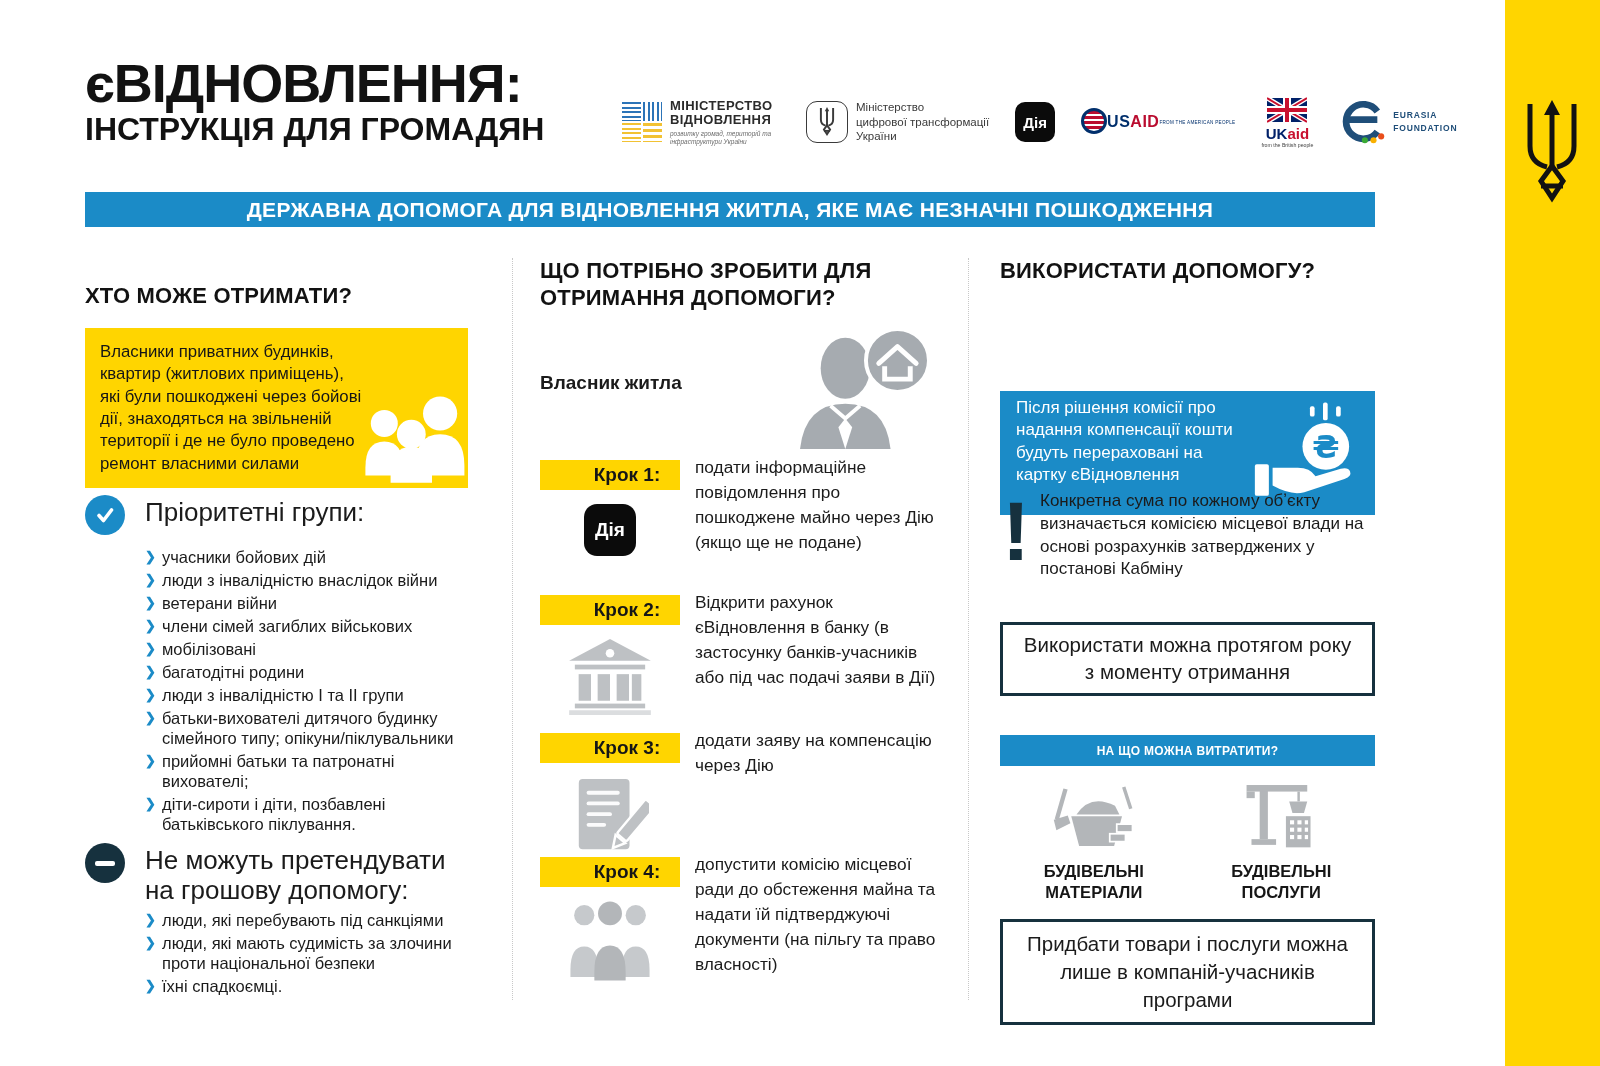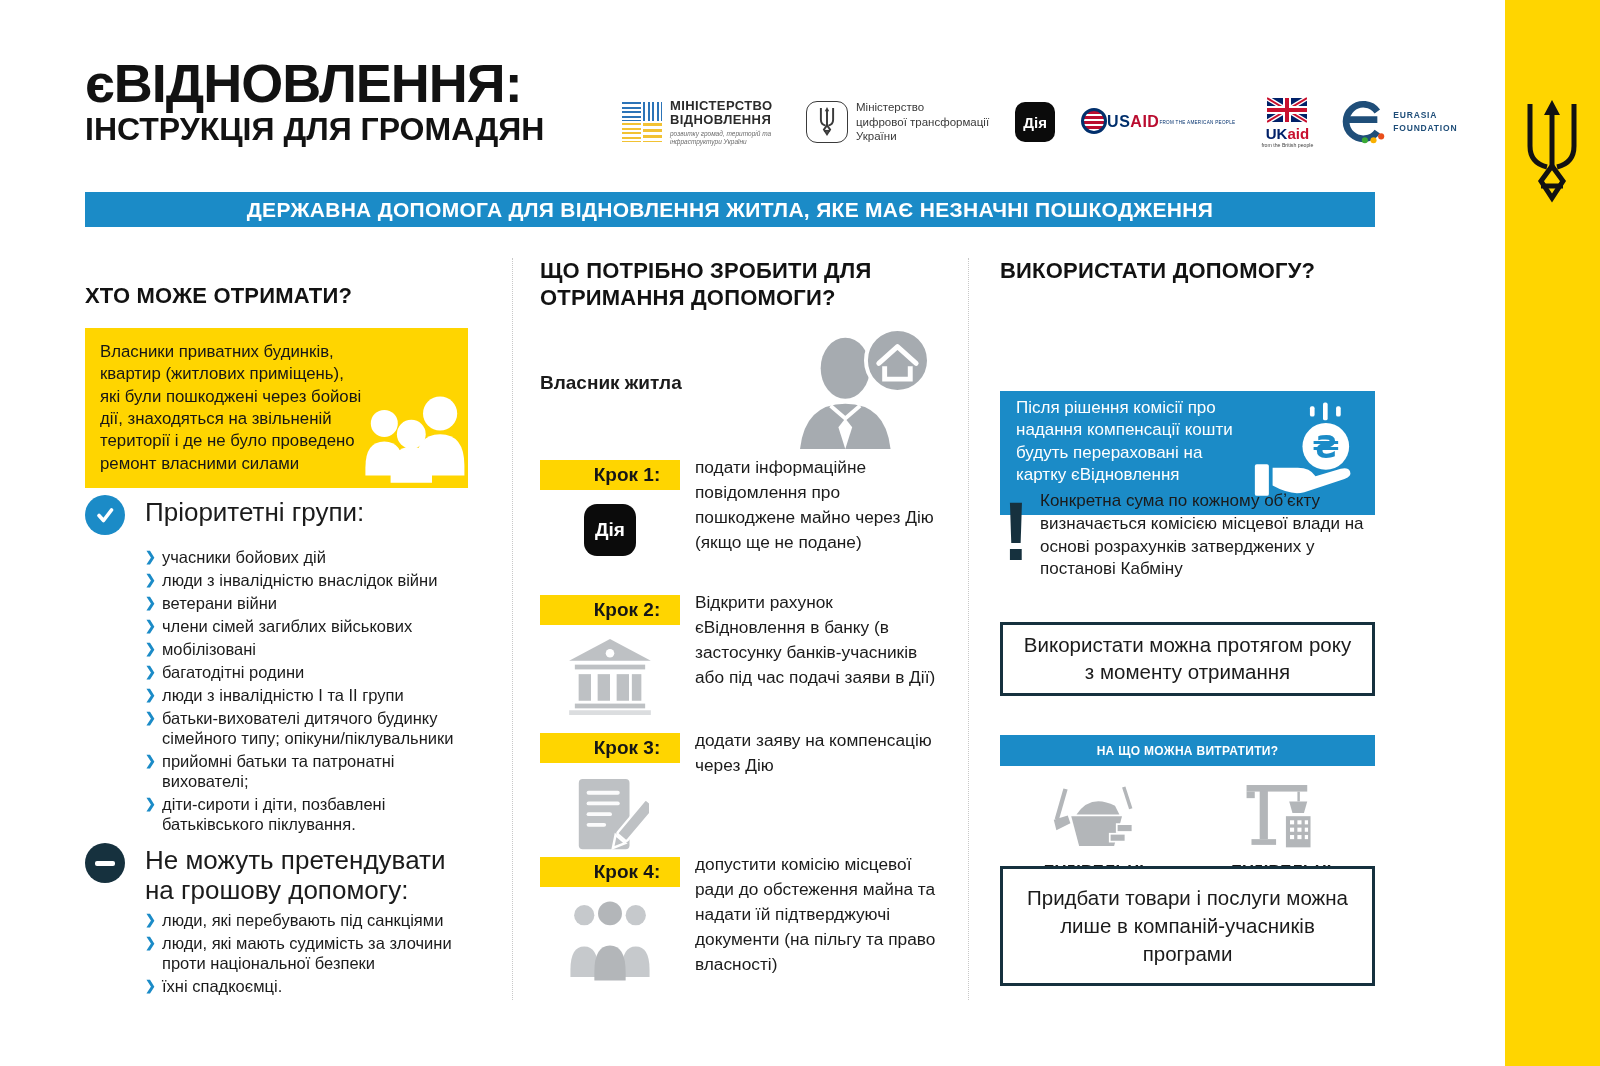--- a/index.html
+++ b/index.html
@@ -99,21 +99,21 @@
   .c3-h2 { position:absolute; top:3px; left:0; }
   .bluebox { position:absolute; top:88px; left:0; width:375px; height:124px; background:#1B8BC7; padding:6px 120px 14px 16px;margin-top:48px; }
   .bluebox p { color:#fff; font-size:17px; line-height:1.32; }
   .bluebox svg { position:absolute; right:10px; top:10px; }
   .excl { position:absolute; top:235px; left:0; width:375px; }
   .excl .bang { position:absolute; left:2px; top:2px; font-size:84px; font-weight:800; color:#16313E; line-height:.95; font-family:"Liberation Sans", sans-serif; }
   .excl p { margin-left:40px; font-size:17px; line-height:1.34; }
   .obox { position:absolute; left:0; width:375px; border:3px solid #16313E; background:#fff;
     display:flex; align-items:center; justify-content:center; text-align:center; }
   .obox1 { top:367px; height:74px; font-size:20.5px; line-height:1.3; padding:0 14px; }
-  .obox2 { top:611px; height:120px; font-size:20.5px; line-height:1.35; padding:0 24px; }
+  .obox2 { top:664px; height:106px; font-size:20.5px; line-height:1.35; padding:0 24px; }
   .banner2 { position:absolute; top:480px; left:0; width:375px; height:31px; background:#1B8BC7; color:#fff;
     font-weight:800; font-size:12px; display:flex; align-items:center; justify-content:center; letter-spacing:.3px; }
   .spend { position:absolute; top:526px; left:0; width:375px; display:flex; }
   .spend-item { width:50%; display:flex; flex-direction:column; align-items:center; }
   .spend-item .ic { height:72px; display:flex; align-items:flex-end; justify-content:center; }
   .spend-item .lb { margin-top:8px; font-size:16.5px; font-weight:800; text-align:center; line-height:1.25; color:#161616; }
 </style>
 </head>
 <body>
 

